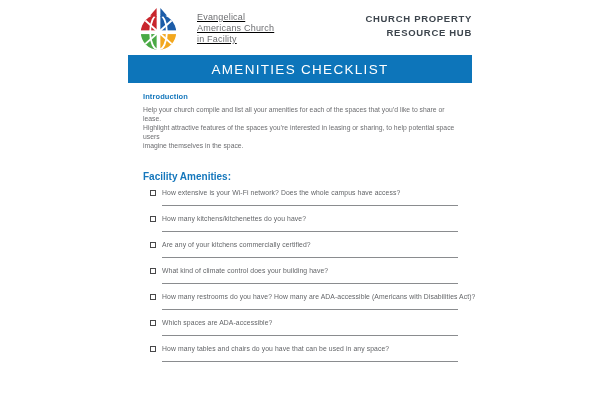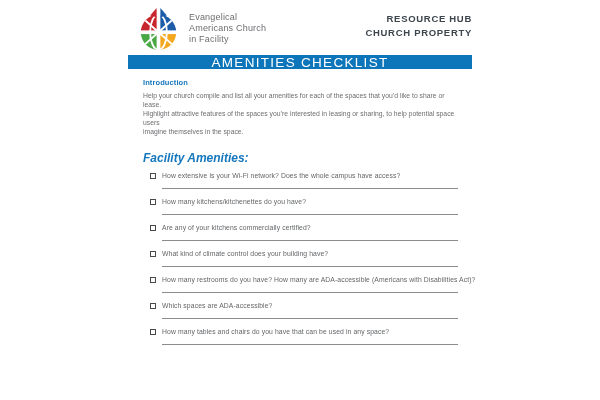--- a/index.html
+++ b/index.html
@@ -22,21 +22,22 @@
   .header {
     position: relative;
     height: 55px;
   }
   .logo-block {
     position: absolute;
     left: 10px;
     top: 6px;
     display: flex;
     align-items: center;
-    gap: 10px;
+    gap: 18px;
+    text-decoration: underline;
   }
   .logo-svg { display: block; }
   .org-name {
     font-size: 9px;
     line-height: 11px;
     color: #6d6e71;
     letter-spacing: 0.2px;
   }
   .site-title {
     position: absolute;
@@ -45,21 +46,21 @@
     text-align: right;
     font-size: 9.5px;
     line-height: 14px;
     font-weight: bold;
     color: #3d454d;
     letter-spacing: 0.7px;
   }
   
   .banner {
     width: 344px;
-    height: 14px;
+    height: 28px;
     background: #0d75ba;
     color: #ffffff;
     display: flex;
     align-items: center;
     justify-content: center;
     font-size: 13.5px;
     letter-spacing: 1.3px;
   }
   
   .content {
@@ -72,25 +73,24 @@
     letter-spacing: 0.1px;
   }
   .intro-body {
     margin-top: 3.5px;
     font-size: 6.8px;
     line-height: 9px;
     color: #6d6e71;
     white-space: pre-line;
   }
   .facility-heading {
-    margin-top: 15px;
-    font-size: 12px;
+    margin-top: 21px;
+    font-size: 10px;
     font-weight: bold;
     color: #1577bc;
-    font-style: italic;
   }
   .items {
     margin-top: 7px;
   }
   .item { margin-bottom: 9px; }
   .item-row {
     display: flex;
     align-items: center;
     gap: 6px;
     margin-left: 7px;
@@ -146,22 +146,22 @@
           <path d="M13 10 L20 2 L20 12 Z" fill="#c9252c"></path>
           <path d="M31 10 L24 2 L24 12 Z" fill="#1c5ca8"></path>
         </svg>
         <div class="org-name">
           <div>Evangelical</div>
           <div>Americans Church</div>
           <div>in Facility</div>
         </div>
       </div>
       <div class="site-title">
+        <div>CHURCH PROPERTY</div>
         <div>RESOURCE HUB</div>
-        <div>CHURCH PROPERTY</div>
       </div>
     </div>
 
     <div class="banner">
       <span>AMENITIES CHECKLIST</span>
     </div>
 
     <div class="content">
       <div class="section-heading">Introduction</div>
       <div class="intro-body">Help your church compile and list all your amenities for each of the spaces that you’d like to share or lease.

